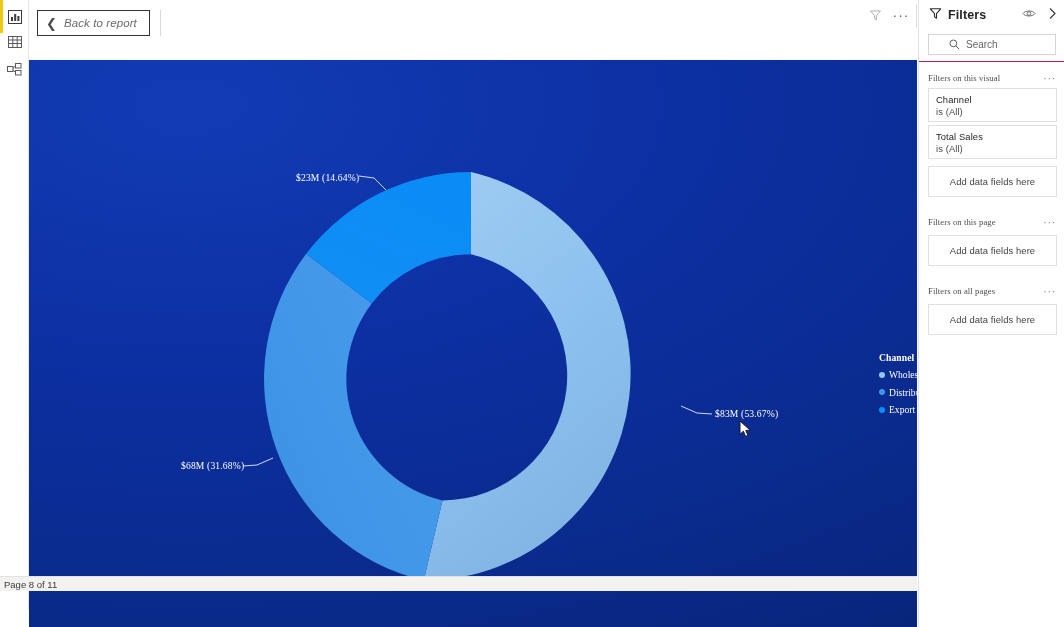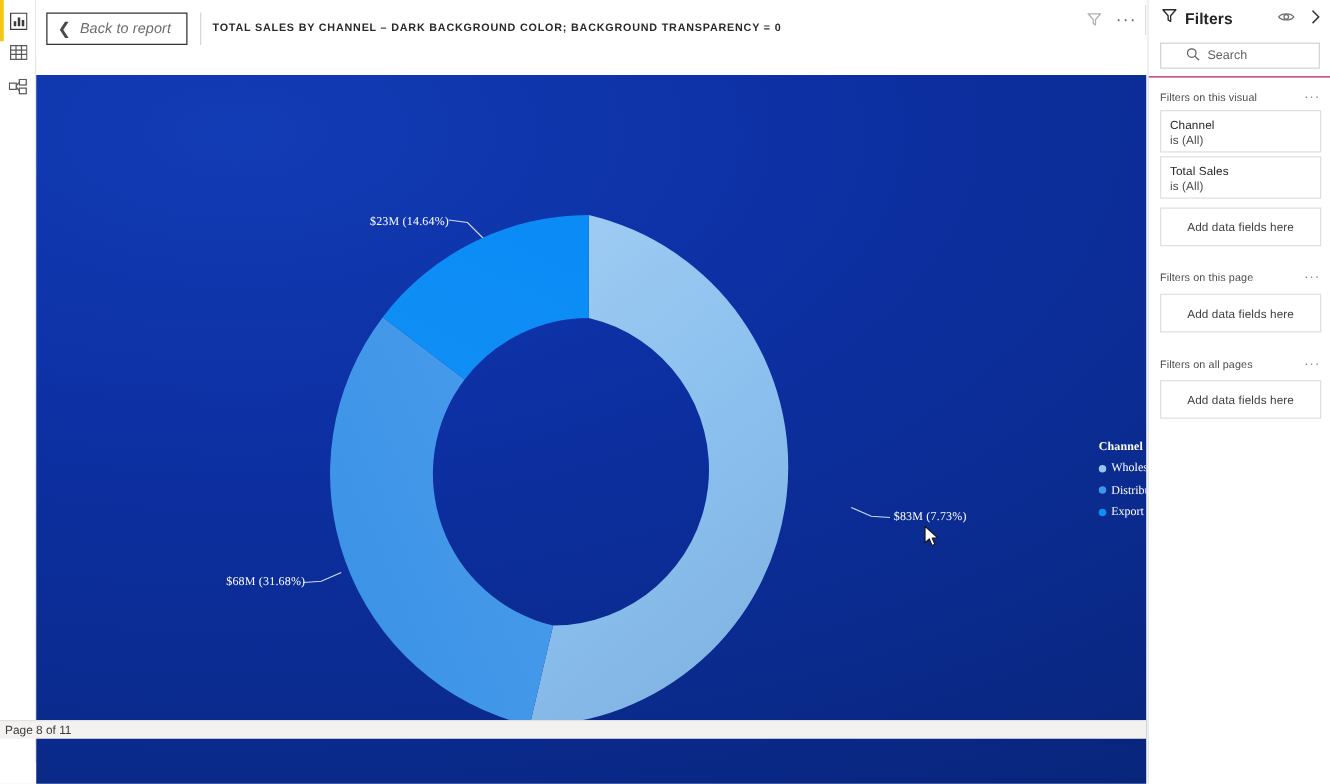--- a/index.html
+++ b/index.html
@@ -179,21 +179,21 @@
     border: 1px solid #d4d4d4; background: #fff;
     display: flex; align-items: center; gap: 6px;
     padding-left: 20px; cursor: text;
   }
   #filter-search-text { font-size: 10px; color: #646464; }
 
   .filter-section-head {
     position: absolute; left: 9px; width: 129px;
     display: flex; align-items: center; justify-content: space-between;
   }
-  .fsh-label { font-size: 8.6px; color: #4d4d4d; letter-spacing: .1px; }
+  .fsh-label { font-size: 8.6px; color: #4d4d4d; letter-spacing: .1px; font-family: Liberation Serif, serif; }
   .fsh-dots {
     font-size: 11px; color: #8a8a8a; letter-spacing: .6px;
     cursor: pointer; line-height: 6px; padding-right: 1px;
   }
 
   .filter-card {
     position: absolute; left: 9px; width: 129px;
     border: 1px solid #e0e0e0; background: #ffffff;
     cursor: pointer;
   }
@@ -265,21 +265,20 @@
       </span>
     </div>
   </div>
 
   <div id="topbar">
     <div id="back-to-report">
       <span class="chev">❮</span>
       <span class="btxt">Back to report</span>
     </div>
     <div id="topbar-sep"></div>
-    <div id="visual-title">TOTAL SALES BY CHANNEL – DARK BACKGROUND COLOR; BACKGROUND TRANSPARENCY = 0</div>
 
     <div id="topbar-actions">
       <div class="tb-ico">
         <svg width="13" height="13" viewBox="0 0 13 13">
           <path d="M1.5 2 H11.5 L7.4 6.6 V11 L5.6 9.8 V6.6 Z" fill="none" stroke="#b0b0b0" stroke-width="1" stroke-linejoin="round"></path>
         </svg>
       </div>
       <div class="tb-ico">
         <span class="dots">···</span>
       </div>
@@ -317,21 +316,21 @@
           <path d="M 0 -207 A 207 207 0 0 1 -47.3 201.5 L -28.5 121.4 A 124.7 124.7 0 0 0 0 -124.7 Z" fill="url(#gWholesale)"></path>
 
           <path d="M -47.3 201.5 A 207 207 0 0 1 -164.8 -125.2 L -99.3 -75.4 A 124.7 124.7 0 0 0 -28.5 121.4 Z" fill="url(#gDistributor)"></path>
 
           <path d="M -164.8 -125.2 A 207 207 0 0 1 0 -207 L 0 -124.7 A 124.7 124.7 0 0 0 -99.3 -75.4 Z" fill="url(#gExport)"></path>
         </g>
       </svg>
     </div>
 
     <div class="dlabel" id="label-export">$23M (14.64%)</div>
-    <div class="dlabel" id="label-wholesale">$83M (7.73%)</div>
+    <div class="dlabel" id="label-wholesale">$83M (53.67%)</div>
     <div class="dlabel" id="label-distributor">$68M (31.68%)</div>
 
     <div id="legend">
       <div id="legend-title">Channel</div>
 
       <div class="legend-item">
         <span class="legend-dot" style="background:#93c5ef"></span>
         <span class="legend-label">Wholesale</span>
       </div>
       <div class="legend-item">

